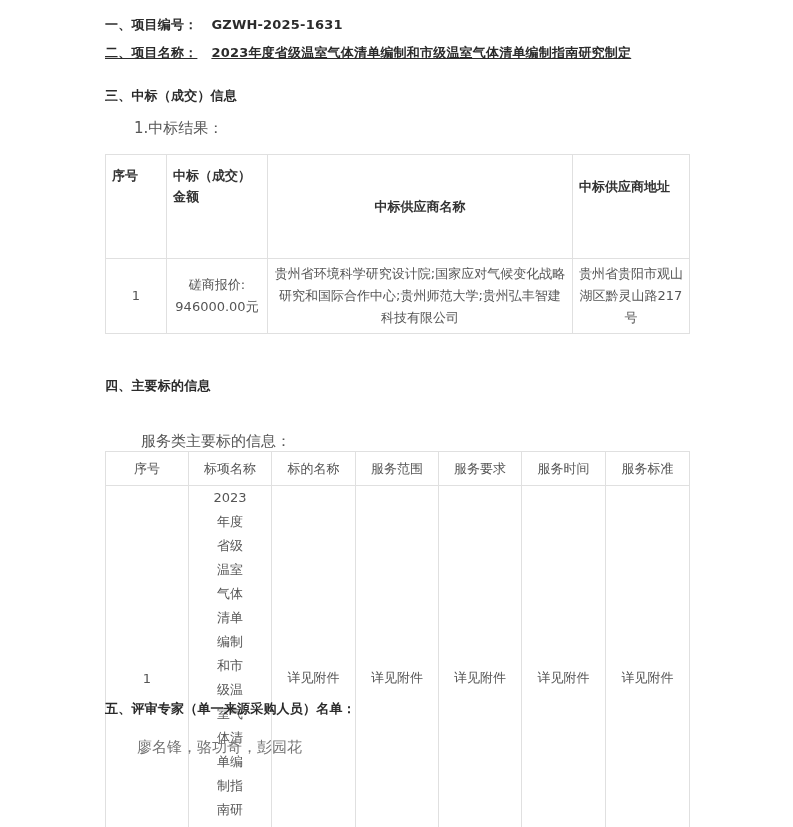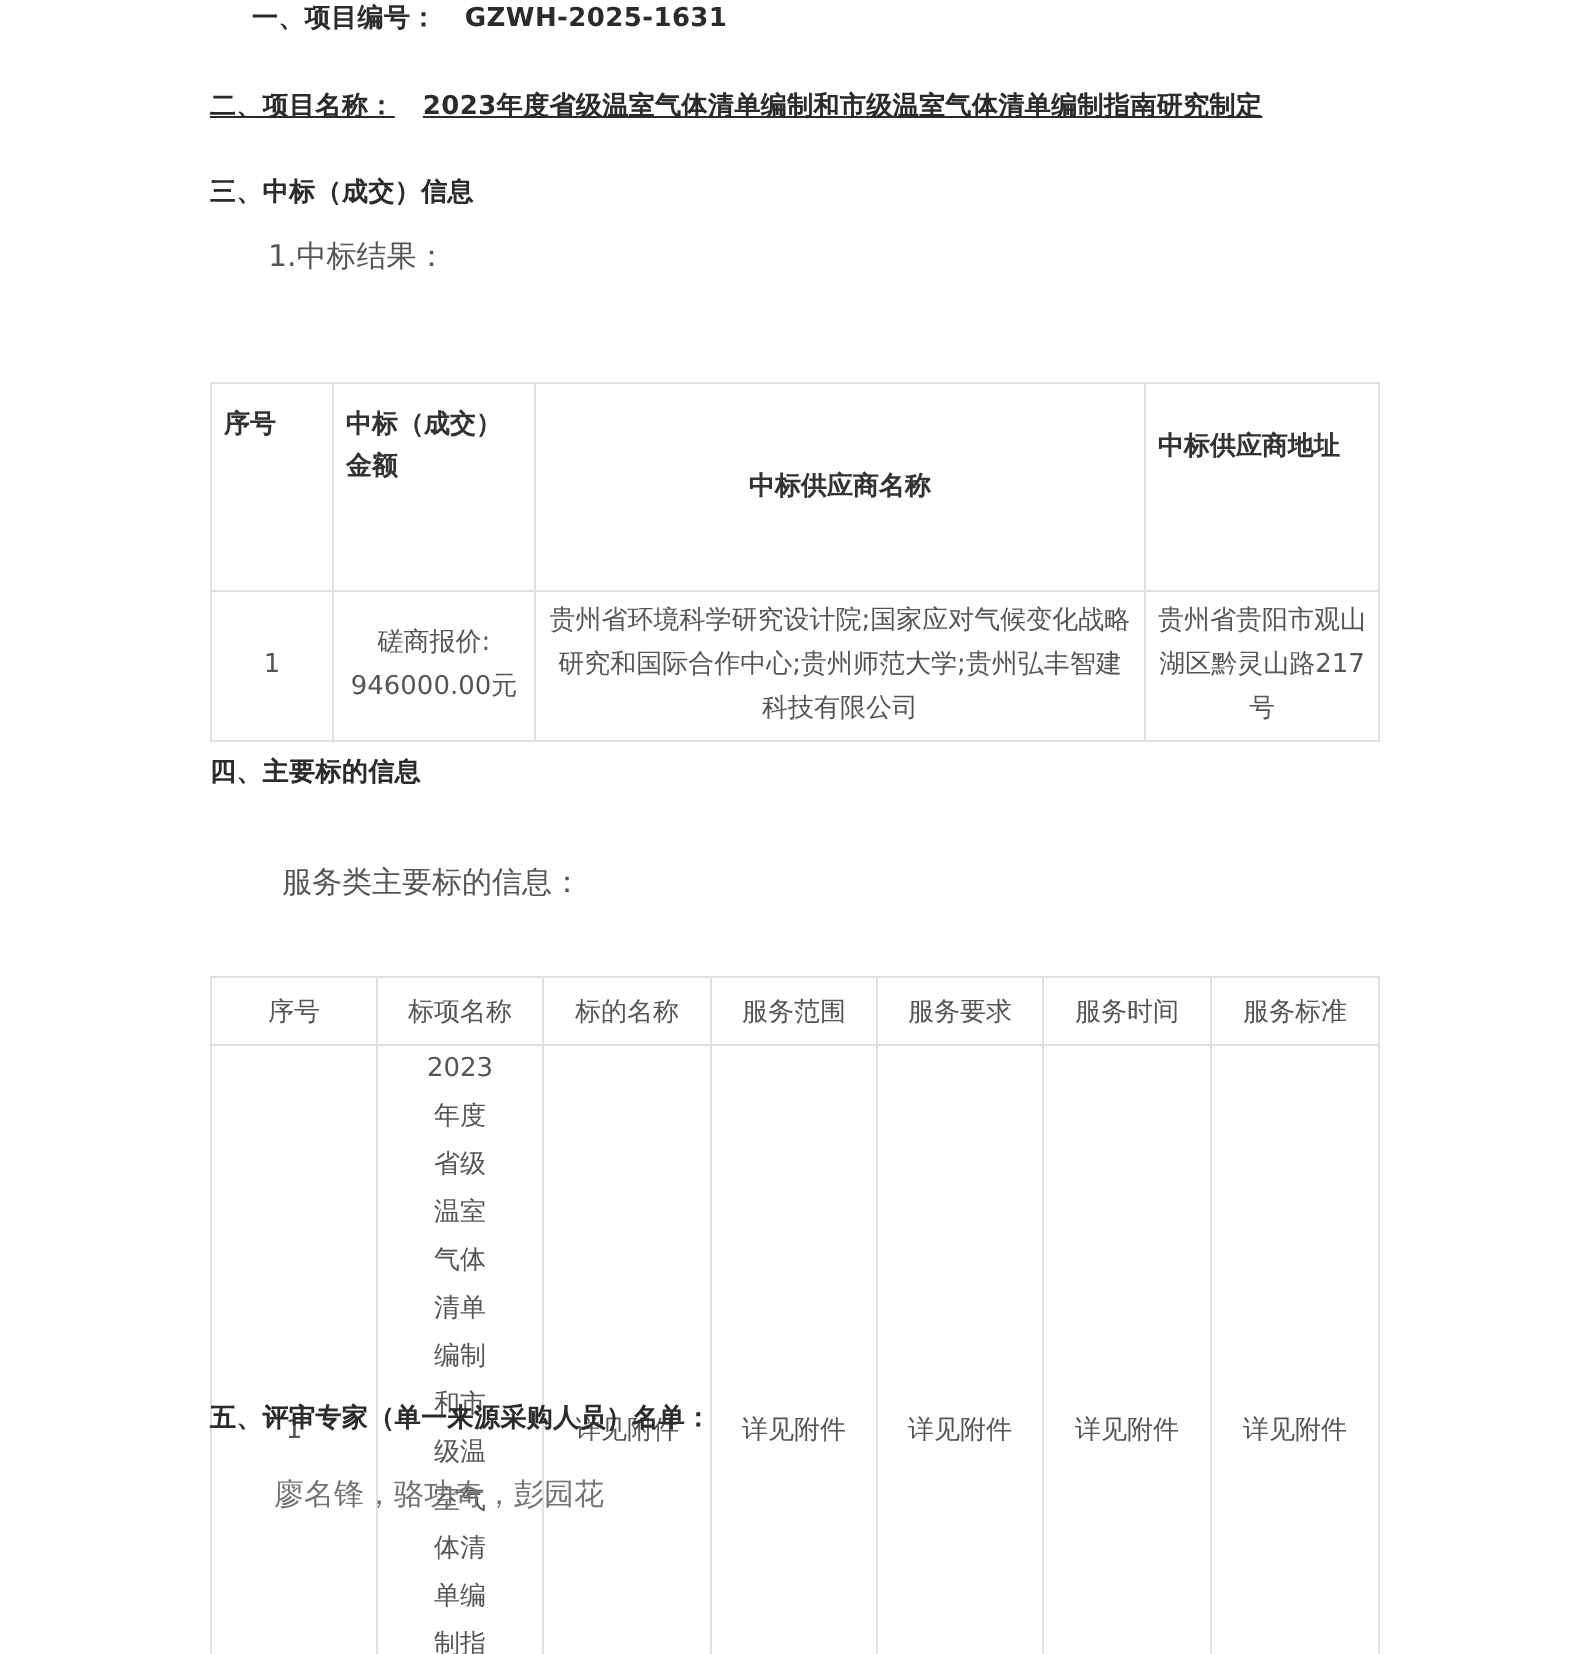--- a/index.html
+++ b/index.html
@@ -11,21 +11,21 @@
   .heading {
     position: absolute; left: 105px; font-size: 13px; font-weight: bold; color: #2b2b2b;
     white-space: nowrap; letter-spacing: 0.2px;
   }
   .heading .val { margin-left: 14px; }
   .sub {
     position: absolute; font-size: 15px; color: #555555; white-space: nowrap;
   }
   table.grid {
     position: absolute; border-collapse: collapse; table-layout: fixed;
-    font-size: 13px; color: #555555; margin-top: 37px;
+    font-size: 13px; color: #555555;
   }
   table.grid td, table.grid th {
     border: 1px solid #e0e0e0; padding: 0; font-weight: normal;
   }
   
   #t1 { left: 105px; top: 154px; width: 584px; }
   #t1 th { height: 103px; vertical-align: top; font-weight: bold; color: #333; text-align: left; }
   #t1 th .in { padding: 10px 6px 0 6px; line-height: 21px; }
   #t1 th.center-v { vertical-align: middle; text-align: center; }
   #t1 th.center-v .in { padding: 0 6px; }
@@ -34,21 +34,21 @@
   #t1 td .in { padding: 0 5px; }
   
   #t2 { left: 105px; top: 451px; width: 584px; }
   #t2 th { height: 33px; text-align: center; vertical-align: middle; color: #555; }
   #t2 td { height: 195px; text-align: center; vertical-align: middle; }
   #t2 td.long .in { padding: 0 22px; line-height: 24px; }
 </style>
 </head>
 <body>
 
-<div class="heading" style="top:0;margin-left:21px;">
+<div class="heading" style="top:16px;">
   <span>一、项目编号：</span><span class="val">GZWH-2025-1631</span>
 </div>
 
 <div class="heading" style="top:44px;text-decoration:underline;">
   <span>二、项目名称：</span><span class="val">2023年度省级温室气体清单编制和市级温室气体清单编制指南研究制定</span>
 </div>
 
 <div class="heading" style="top:87px;">三、中标（成交）信息</div>
 
 <div class="sub" style="left:134px; top:119px;">1.中标结果：</div>

